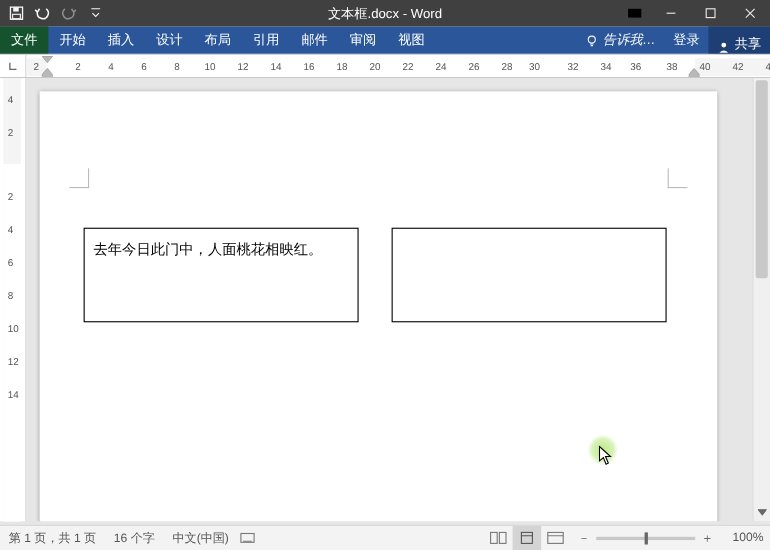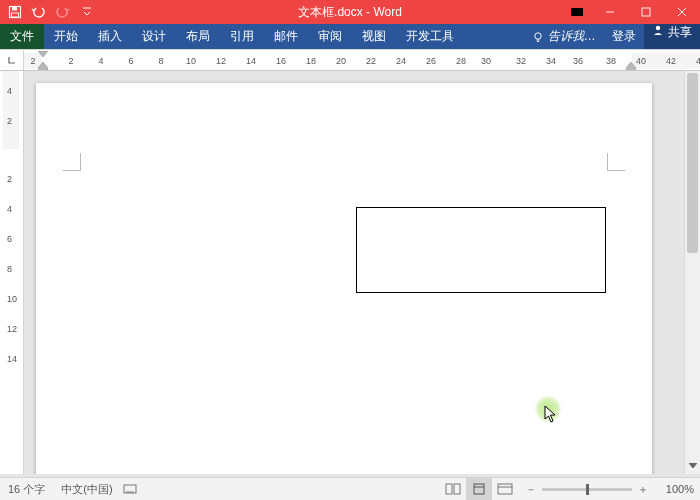--- a/index.html
+++ b/index.html
@@ -1,38 +1,38 @@
 <!DOCTYPE html>
 <html><head>
 <meta charset="utf-8">
 <style>
   * { box-sizing: border-box; margin: 0; padding: 0; }
   html, body { width: 700px; height: 500px; overflow: hidden; font-family: "Microsoft YaHei", "SimSun", sans-serif; background: #e6e6e6; }
   .app { width: 700px; height: 500px; display: flex; flex-direction: column; }
 
   
-  .titlebar { background: #ef4444; height: 24px; display: flex; align-items: center; color: #fff; font-size: 11px; position: relative; }
+  .titlebar { background: #404040; height: 24px; display: flex; align-items: center; color: #fff; font-size: 11px; position: relative; }
   .qat { display: flex; align-items: center; gap: 6px; padding-left: 6px; }
   .qat .qicon { width: 18px; height: 18px; display: flex; align-items: center; justify-content: center; opacity: .95; cursor: pointer; }
   .qat svg { stroke: #fff; fill: none; }
   .qat .disabled { opacity: .4; cursor: default;}
   .titlebar .title { position: absolute; left: 0; right: 0; text-align: center; font-size: 12px; pointer-events:none; color:#fff; }
   .winbtns { margin-left: auto; display: flex; align-items: center; gap: 0; }
   .winbtn { width: 36px; height: 24px; display: flex; align-items: center; justify-content: center; opacity: .9; }
   .winbtn svg { stroke:#fff; fill:none; stroke-width:1;}
   .ribbon-expand { width: 30px; display:flex; align-items:center; justify-content:center;}
 
   
   .tabs { background: #2b579a; height: 25px; display: flex; align-items: stretch; color: #fff; font-size: 12px; }
   .tab { padding: 0 10px; display: flex; align-items: center; cursor: pointer; }
   .tab.file { background: #14532d; font-weight: normal;}
   .tabs .spacer { flex: 1; }
   .tell { display:flex; align-items:center; gap:4px; padding:0 8px; opacity:.95; cursor:text;font-style:italic;}
   .signin { padding: 0 8px; display:flex; align-items:center; cursor:pointer;}
-  .share { background:#1e3f73; padding:0 8px; display:flex; align-items:flex-start; gap:4px; cursor:pointer;}
+  .share { background:#1e3f73; padding:0 8px; display:flex; align-items:flex-end; gap:4px; cursor:pointer;}
   .share svg, .tell svg { stroke:#fff; fill:#fff;}
 
   
   .ruler-row { height: 22px; background:#fff; border-top:1px solid #d4d4d4; border-bottom:1px solid #c8c8c8; display:flex; }
   .ruler-corner { width: 24px; border-right:1px solid #d4d4d4; display:flex; align-items:center; justify-content:center; font-size:9px; color:#777;}
   .hruler { flex:1; position:relative; font-size:9px; color:#666; overflow:hidden;}
   .hruler .rbg { position:absolute; left:0; top:3px; height:16px; right:0; background:#f4f4f4;}
   .hruler .rwhite { position:absolute; left:18px; top:3px; height:16px; width:590px; background:#fff;}
   .tick { position:absolute; top:6px; font-size:9px; color:#555; transform:translateX(-50%);}
   .indent { position:absolute; }
@@ -136,21 +136,20 @@
   <div class="tabs">
     <div class="tab file">文件</div>
     <div class="tab">开始</div>
     <div class="tab">插入</div>
     <div class="tab">设计</div>
     <div class="tab">布局</div>
     <div class="tab">引用</div>
     <div class="tab">邮件</div>
     <div class="tab">审阅</div>
     <div class="tab">视图</div>
-    <div class="tab">开发工具</div>
     <div class="spacer"></div>
     <div class="tell">
       <svg width="12" height="12" viewBox="0 0 12 12">
           <circle cx="6" cy="5" r="3.2" fill="none" stroke="#fff" stroke-width="1"></circle>
           <line x1="4.5" y1="9" x2="7.5" y2="9" stroke="#fff"></line>
           <line x1="5" y1="10.5" x2="7" y2="10.5" stroke="#fff"></line>
         </svg>
       <span>告诉我…</span>
     </div>
     <div class="signin">登录</div>
@@ -224,20 +223,21 @@
       <span class="vtick" style="top:168px">6</span>
       <span class="vtick" style="top:198px">8</span>
       <span class="vtick" style="top:228px">10</span>
       <span class="vtick" style="top:258px">12</span>
       <span class="vtick" style="top:288px">14</span>
     </div>
     <div class="doc-scroll">
       <div class="page">
         <div class="cropmark tl"></div>
         <div class="cropmark tr"></div>
+        <div class="textbox tb1"><span>去年今日此门中，人面桃花相映红。</span></div>
         <div class="textbox tb2"><span></span></div>
         <div class="cursor-spot">
           <svg width="14" height="18" viewBox="0 0 14 18">
               <path d="M1 1 L1 14 L4.5 11 L7 17 L9 16 L6.5 10 L11 10 Z" fill="#fff" stroke="#000" stroke-width="1"></path>
             </svg>
         </div>
       </div>
       <div class="vscroll">
         <div class="thumb"></div>
         <div class="arrow" style="bottom:0">
@@ -245,20 +245,21 @@
               <path d="M0 0 L8 0 L4 5 Z"></path>
             </svg>
           </div>
       </div>
     </div>
   </div>
 
   <div class="hscroll-strip"></div>
 
   <div class="statusbar">
+    <div class="sb-item">第 1 页，共 1 页</div>
     <div class="sb-item">16 个字</div>
     <div class="sb-item">中文(中国)</div>
     <div class="ime-icon">
       <svg width="14" height="12" viewBox="0 0 14 12">
           <rect x="1" y="2" width="12" height="8" fill="none" stroke="#777" stroke-width="1"></rect>
           <line x1="3" y1="9" x2="11" y2="9" stroke="#777"></line>
         </svg>
     </div>
     <div class="sb-spacer"></div>
     <div class="viewbtn">

